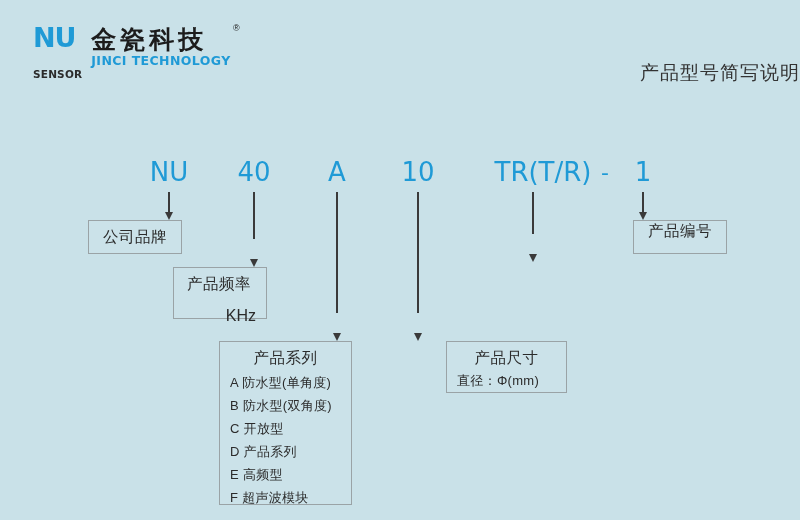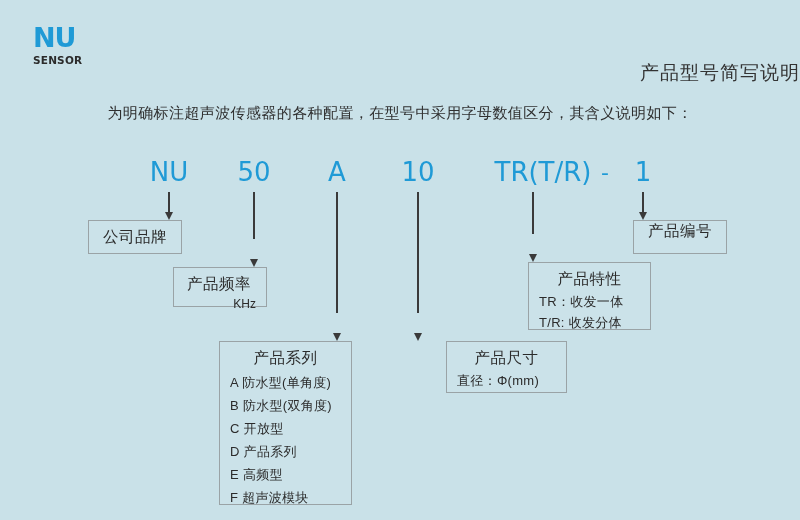--- a/index.html
+++ b/index.html
@@ -42,21 +42,21 @@
     letter-spacing: -1px;
     color: #1f9ad6;
     line-height: 0.92;
   }
   #logo-sensor {
     font-family: "DejaVu Sans", sans-serif;
     font-weight: 700;
     font-size: 10.5px;
     letter-spacing: 0.2px;
     color: #2b2b2b;
-    margin-top: 4px;
+    margin-top: 18px;
   }
   #logo-words {
     display: flex;
     flex-direction: column;
     line-height: 1;
     padding-top: 1px;
   }
   #logo-cn-wrap {
     position: relative;
     display: inline-block;
@@ -143,24 +143,24 @@
     padding: 6px 10px 7px 10px;
     color: #2b2b2b;
   }
   .box-title {
     font-size: 15.5px;
     text-align: center;
     white-space: nowrap;
     letter-spacing: 0.5px;
   }
   .box-sub {
-    font-size: 12px;
+    font-size: 16px;
     text-align: right;
     white-space: nowrap;
-    margin-top: 2px;
+    margin-top: 12px;
   }
   .box-line {
     font-size: 13px;
     text-align: left;
     white-space: nowrap;
     margin-top: 3px;
     letter-spacing: 0.3px;
   }
   .box-list {
     margin-top: 4px;
@@ -171,21 +171,21 @@
     left: 88px; top: 220px; width: 94px; height: 34px;
     display: flex; align-items: center; justify-content: center;
     padding: 0;
   }
   #box-number {
     left: 633px; top: 220px; width: 94px; height: 34px;
     display: flex; justify-content: center;
     padding: 0;
   }
   #box-freq {
-    left: 173px; top: 267px; width: 94px; height: 40px; padding-left: 8px;
+    left: 173px; top: 267px; width: 94px; height: 52px; padding-left: 8px;
   }
   #box-series {
     left: 219px; top: 341px; width: 133px; height: 164px;
   }
   #box-size {
     left: 418px; top: 341px; width: 121px; height: 52px; margin-left: 28px;
   }
   #box-char {
     left: 528px; top: 262px; width: 123px; height: 68px;
   }
@@ -194,27 +194,33 @@
 </head>
 <body>
 
 <div id="stage">
 
   <div id="logo">
     <div id="logo-mark">
       <div id="logo-nu">NU</div>
       <div id="logo-sensor">SENSOR</div>
     </div>
+    <div id="logo-words">
+      <div id="logo-cn-wrap">
+        <span id="logo-cn">金瓷科技</span>
+        <span id="logo-reg">®</span>
+      </div>
+      <div id="logo-en">JINCI TECHNOLOGY</div>
+    </div>
   </div>
 
   <div id="title">产品型号简写说明</div>
-  <div id="subtitle">为明确标注超声波传感器的各种配置，在型号中采用字母数值区分，其含义说明如下：</div>
 
   <div class="code-seg" style="left:169px">NU</div>
-  <div class="code-seg" style="left:254px">50</div>
+  <div class="code-seg" style="left:254px">40</div>
   <div class="code-seg" style="left:337px">A</div>
   <div class="code-seg" style="left:418px">10</div>
   <div class="code-seg" style="left:543px">TR(T/R)</div>
   <div class="code-seg dash" style="left:605px">-</div>
   <div class="code-seg" style="left:643px">1</div>
 
   <div class="arrow" style="left:168px; top:192px; height:22px;"></div>
   <div class="arrow-head" style="left:169px; top:212px;"></div>
 
   <div class="arrow" style="left:253px; top:192px; height:47px;"></div>
@@ -255,19 +261,14 @@
       <div class="box-line">E 高频型</div>
       <div class="box-line">F 超声波模块</div>
     </div>
   </div>
 
   <div class="box" id="box-size">
     <div class="box-title">产品尺寸</div>
     <div class="box-line">直径：Φ(mm)</div>
   </div>
 
-  <div class="box" id="box-char">
-    <div class="box-title">产品特性</div>
-    <div class="box-line">TR：收发一体</div>
-    <div class="box-line">T/R: 收发分体</div>
-  </div>
 
 </div>
 
 </body></html>

